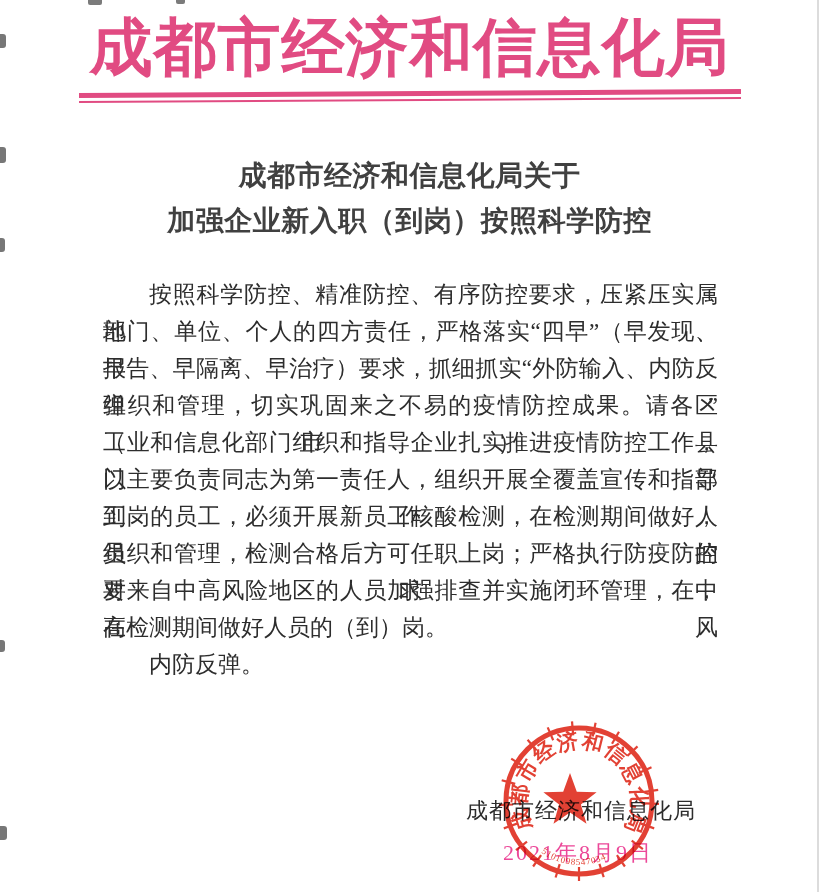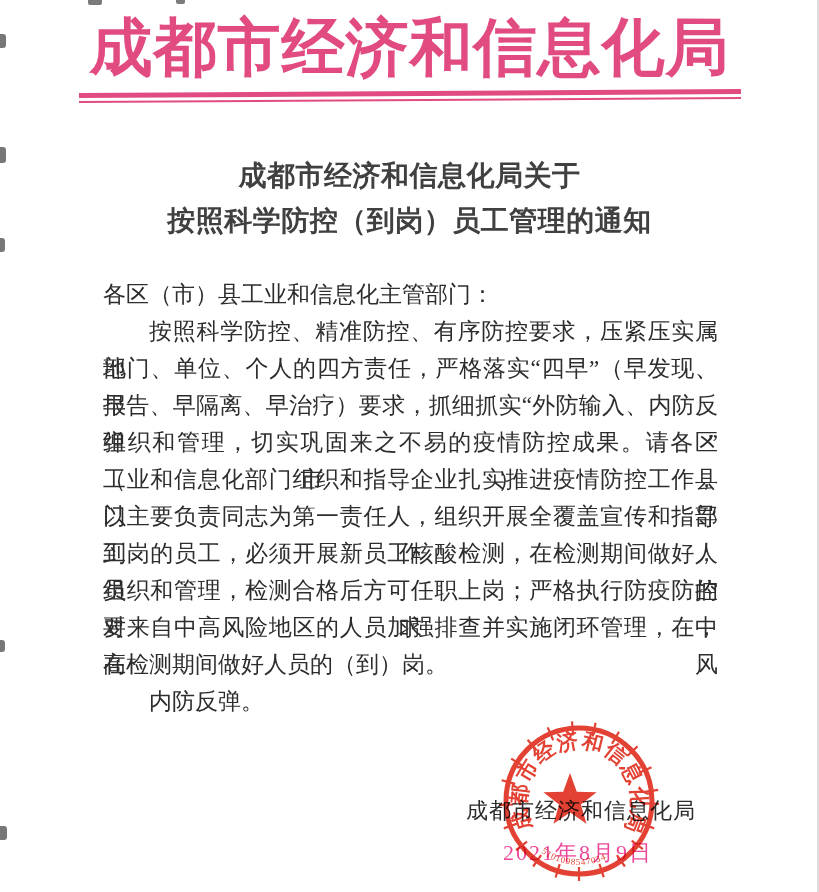--- a/index.html
+++ b/index.html
@@ -58,25 +58,24 @@
 <div class="page">
 
   <div class="letterhead" style="color:#e14b82">成都市经济和信息化局</div>
   <div class="rule-wrap">
     <div class="rule-thick"></div>
     <div class="rule-thin"></div>
   </div>
 
   <div class="doc-title">
     <div>成都市经济和信息化局关于</div>
-    <div>按照科学防控（到岗）员工管理的通知</div>
+    <div>加强企业新入职（到岗）按照科学防控</div>
   </div>
 
   <div class="body-block">
-    <div class="bl">各区（市）县工业和信息化主管部门：</div>
     <div class="bl just ind">按照科学防控、精准防控、有序防控要求，压紧压实属地、</div>
     <div class="bl just">部门、单位、个人的四方责任，严格落实“四早”（早发现、早</div>
     <div class="bl just">报告、早隔离、早治疗）要求，抓细抓实“外防输入、内防反弹”</div>
     <div class="bl just">组织和管理，切实巩固来之不易的疫情防控成果。请各区（市）县</div>
     <div class="bl just">工业和信息化部门组织和指导企业扎实推进疫情防控工作，以部</div>
     <div class="bl just">门主要负责同志为第一责任人，组织开展全覆盖宣传和指导工作，</div>
     <div class="bl just">到岗的员工，必须开展新员工核酸检测，在检测期间做好人员的</div>
     <div class="bl just">组织和管理，检测合格后方可任职上岗；严格执行防疫防控要求，</div>
     <div class="bl just">对来自中高风险地区的人员加强排查并实施闭环管理，在中高风</div>
     <div class="bl">在检测期间做好人员的（到）岗。</div>

